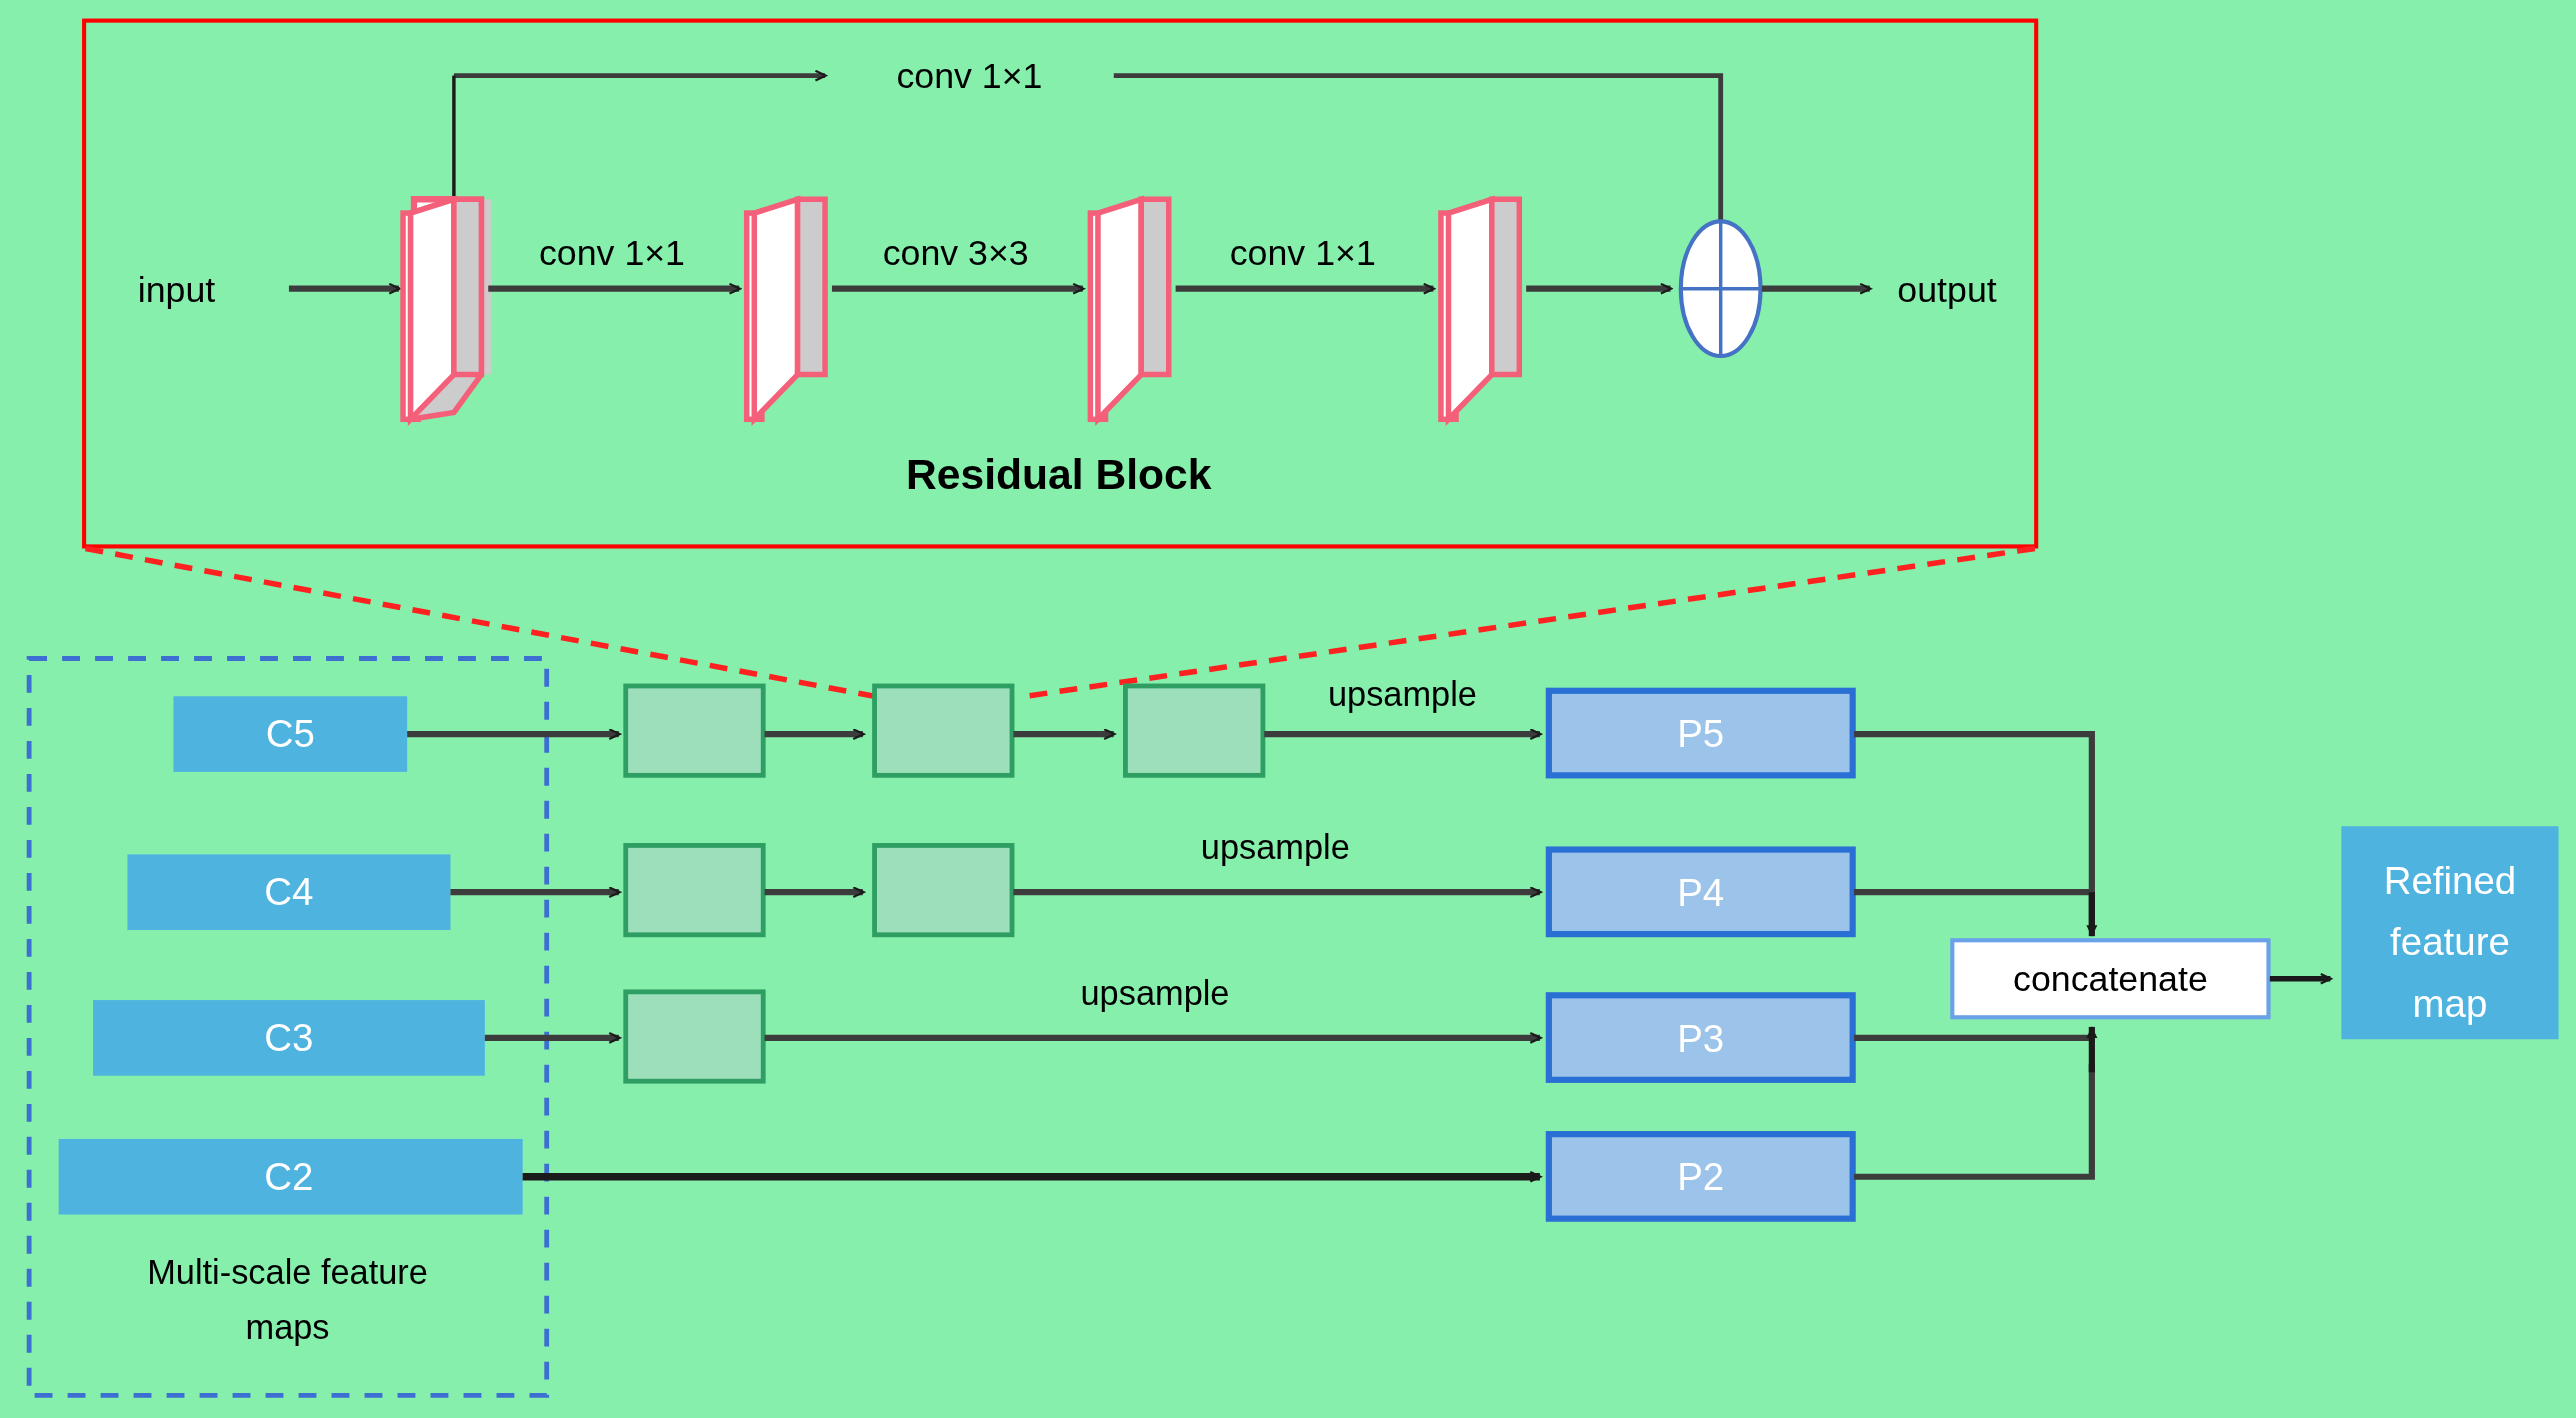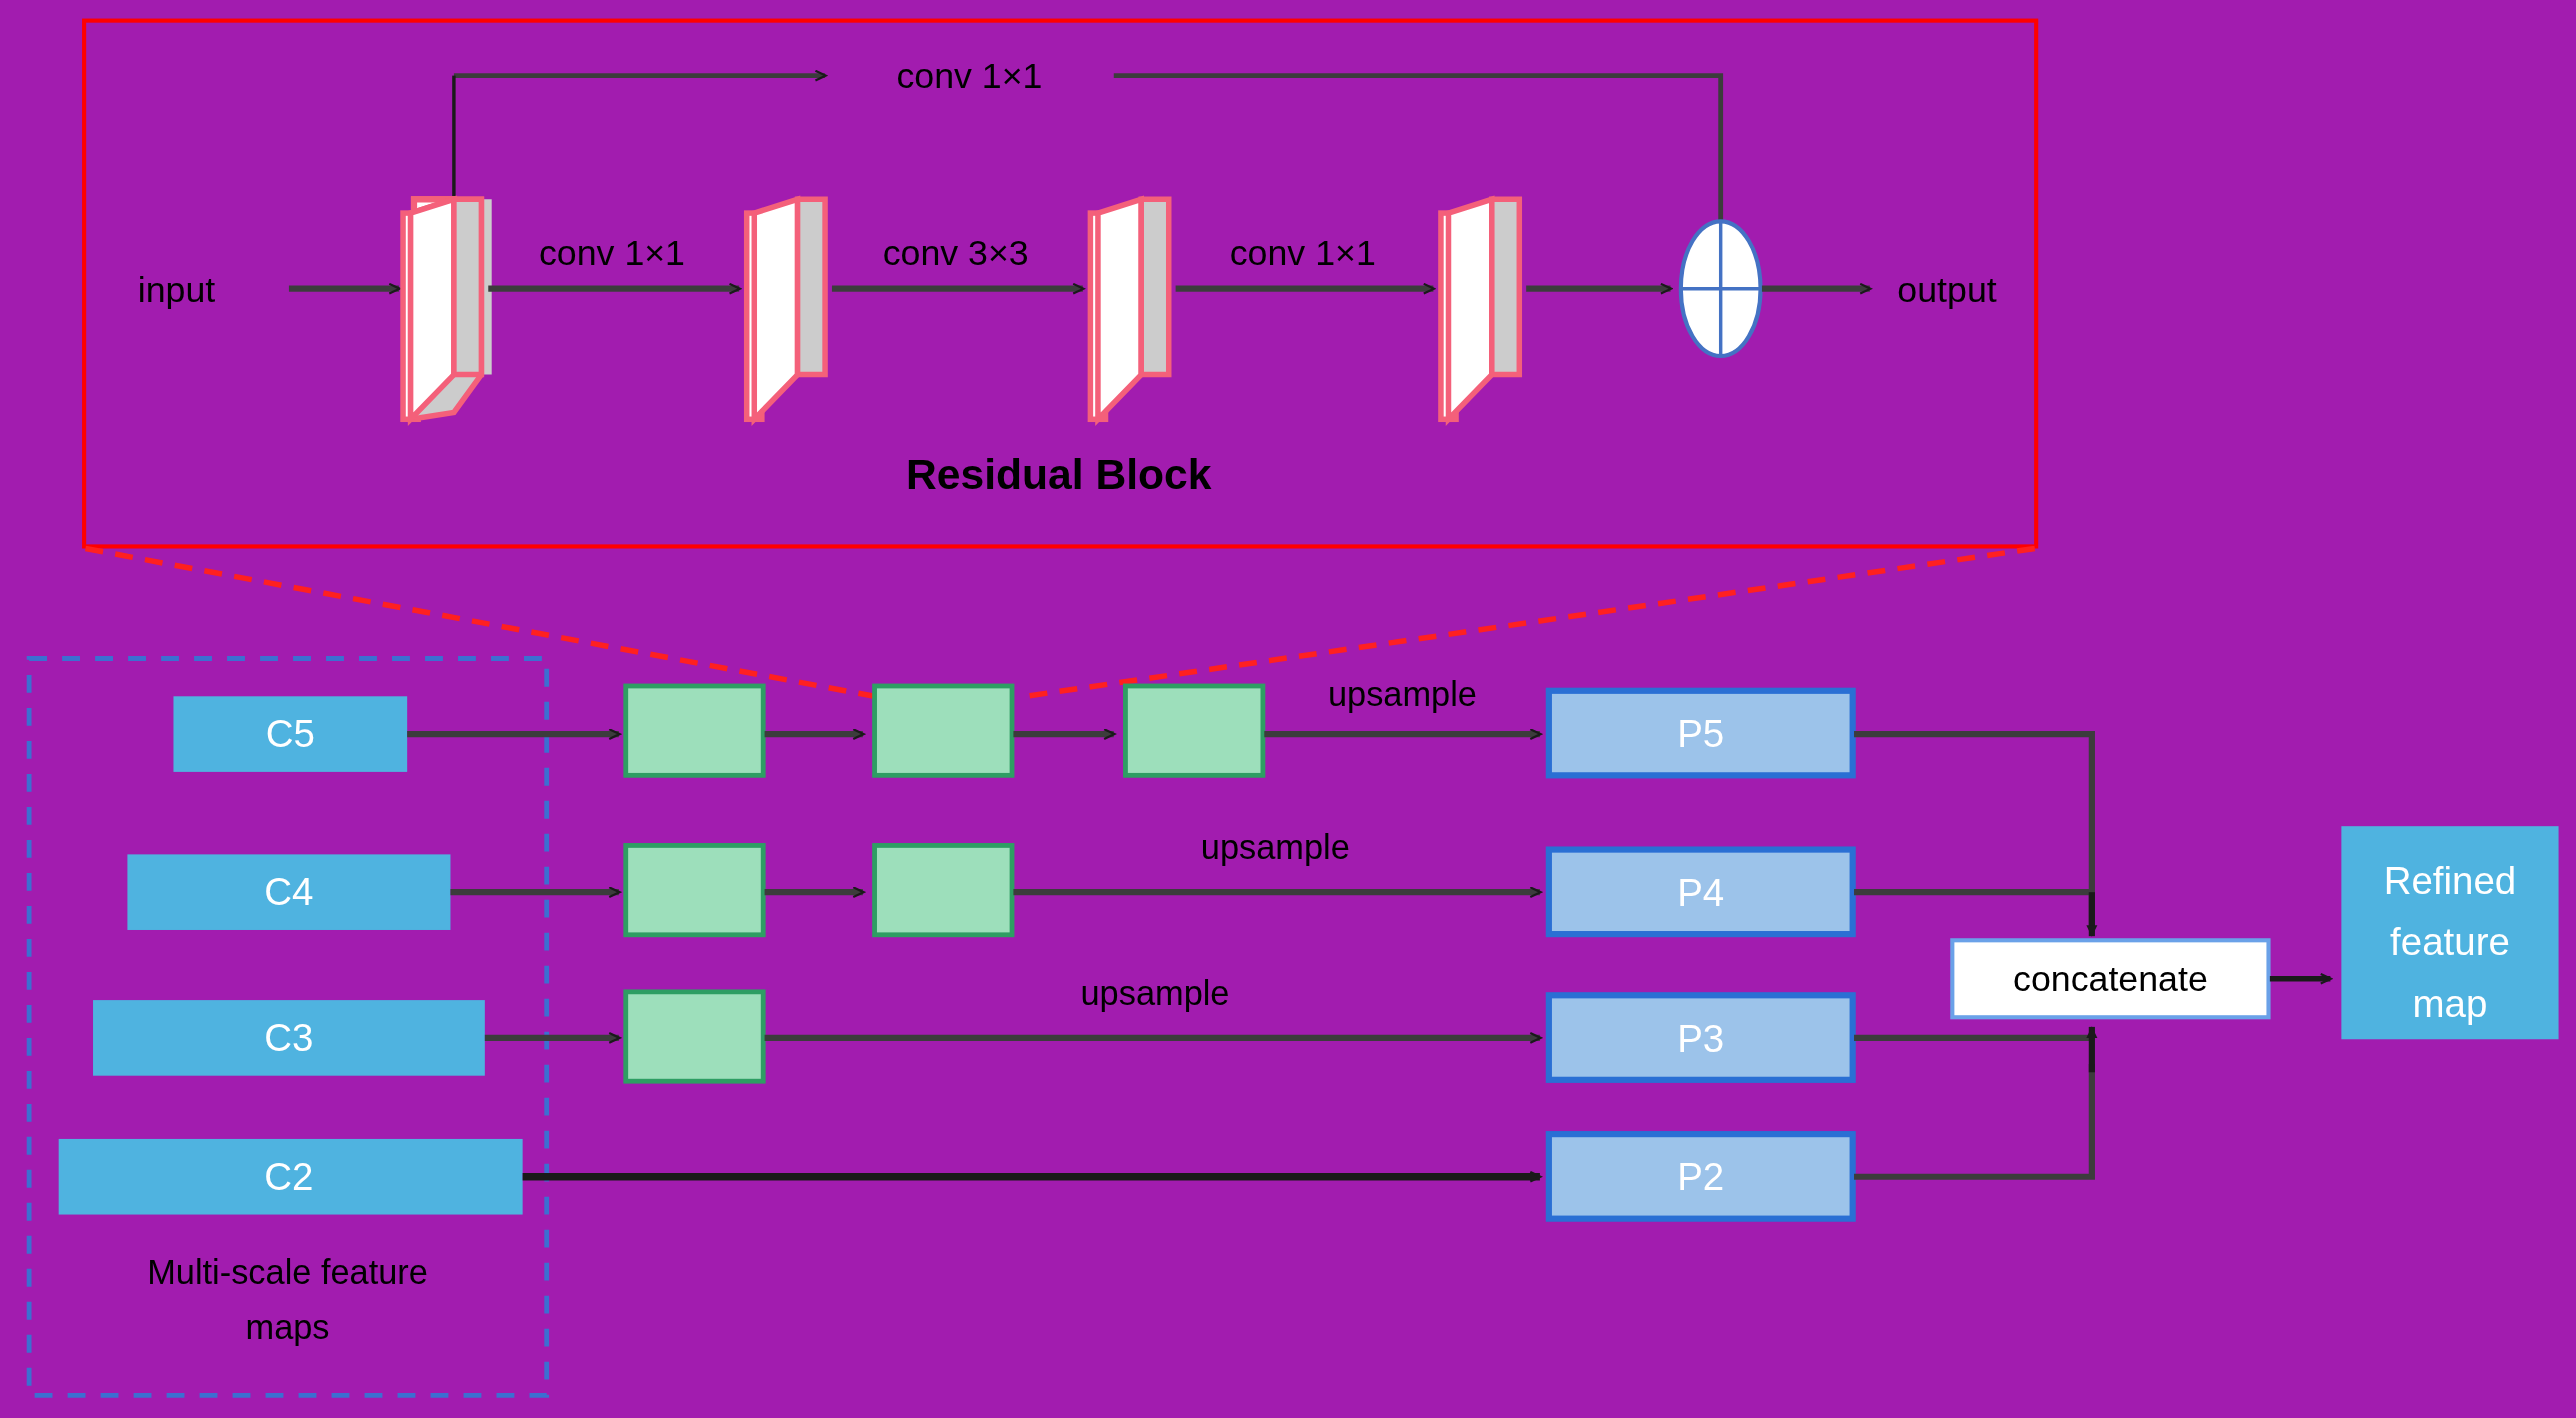--- a/index.html
+++ b/index.html
@@ -1,17 +1,17 @@
 <!DOCTYPE html>
 <html style="font-size:11px"><head>
 <meta charset="utf-8">
 <style>
   html,body{margin:0;padding:0;background:#ffffff;}
   body{font-family:"Liberation Sans",sans-serif;}
-  #stage{position:relative;width:2576px;height:1418px;background:#a21caf;overflow:hidden;}
+  #stage{position:relative;width:2576px;height:1418px;background:#86efac;overflow:hidden;}
   svg{position:absolute;top:0;left:0;width:2576px;height:1418px;}
   text{font-family:"Liberation Sans",sans-serif;fill:#000;}
   .lbl{font-size:52px;}
   .lbl-sm{font-size:50px;}
   .title{font-size:62px;font-weight:bold;}
   .boxtxt{font-size:56px;fill:#ffffff;}
   .boxtxt-blk{font-size:52px;fill:#000000;}
 </style>
 </head>
 <body>

